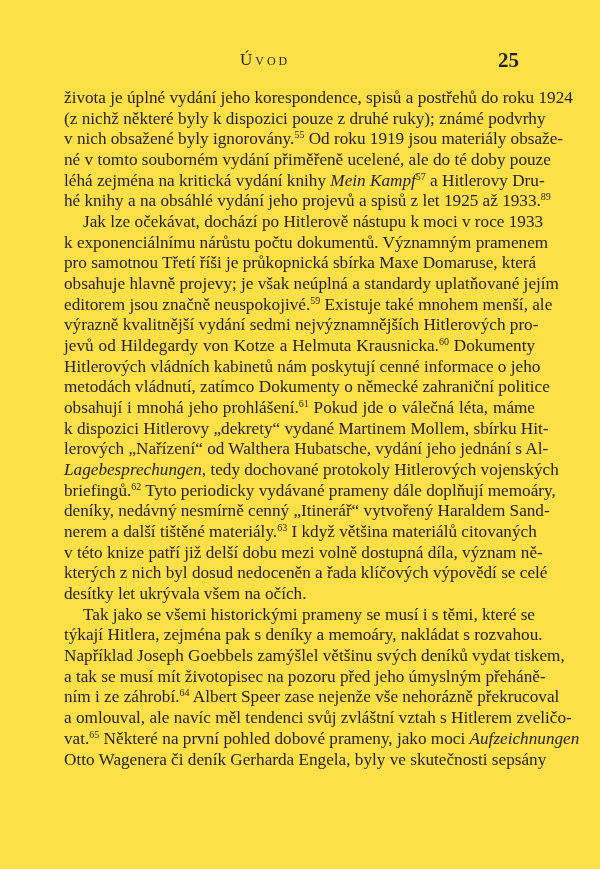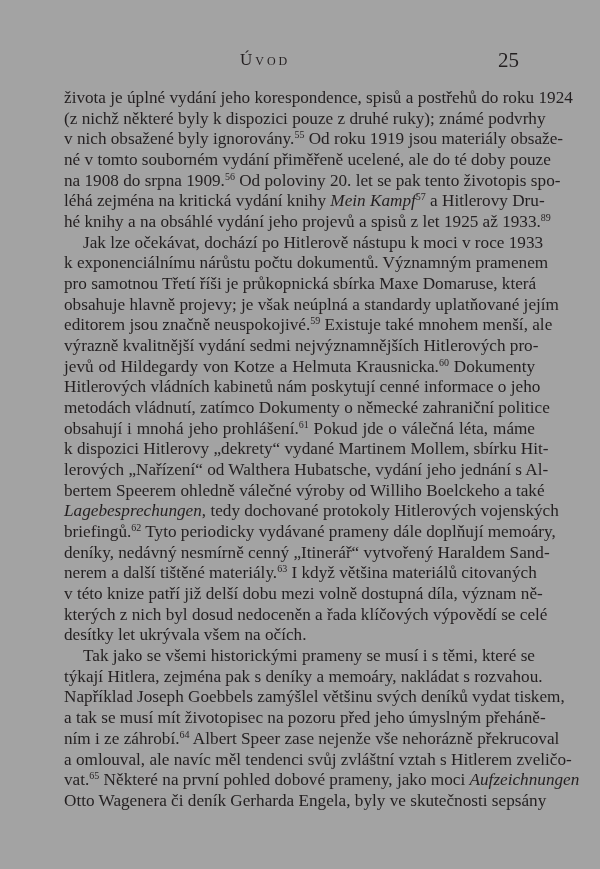--- a/index.html
+++ b/index.html
@@ -1,60 +1,58 @@
 <!DOCTYPE html>
 <html><head>
   <meta charset="utf-8">
   <style>
     html, body { margin: 0; padding: 0; background: #ffffff; }
     body { width: 600px; height: 869px; position: relative; overflow: hidden; }
     .page { position: absolute; left: 0; top: 0; width: 600px; height: 869px; background: #ffffff; color: #231f20;
       font-family: "Liberation Serif", "DejaVu Serif", serif; }
     .running-head { position: absolute; top: 50px; left: 0; width: 600px; height: 24px; }
     .rh-title { position: absolute; left: 240px; top: 0; font-size: 17px; letter-spacing: 3px; font-variant: small-caps; }
-    .rh-page { position: absolute; left: 498px; top: -2px; font-size: 21px; }
+    .rh-page { position: absolute; left: 498px; top: -2px; font-size: 21px; font-weight: bold; }
     .body-text { position: absolute; left: 64px; top: 88px; width: 471px; font-size: 17.2px; line-height: 20.68px; }
     .line { display: block; white-space: nowrap; text-align: justify; text-align-last: justify; height: 20.68px; }
     .line.last { text-align-last: left; }
     .line.indent { padding-left: 19px; }
     sup { font-size: 10px; line-height: 0; vertical-align: 6px; }
     i { }
   </style>
 </head>
 <body>
 
-<div class="page" style="color: rgb(35, 31, 32); background: #a3a3a3;">
+<div class="page" style="color: rgb(35, 31, 32); background: #fde047;">
   <div class="running-head">
     <span class="rh-title">Úvod</span>
     <span class="rh-page">25</span>
   </div>
   <div class="body-text" id="body-text">
       <div>
         <span class="line"><span>života je úplné vydání jeho korespondence, spisů a postřehů do roku 1924</span></span>
         <span class="line"><span>(z nichž některé byly k dispozici pouze z druhé ruky); známé podvrhy</span></span>
         <span class="line"><span>v nich obsažené byly ignorovány.</span><sup>55</sup><span> Od roku 1919 jsou materiály obsaže-</span></span>
         <span class="line"><span>né v tomto souborném vydání přiměřeně ucelené, ale do té doby pouze</span></span>
-        <span class="line"><span>na 1908 do srpna 1909.</span><sup>56</sup><span> Od poloviny 20. let se pak tento životopis spo-</span></span>
         <span class="line"><span>léhá zejména na kritická vydání knihy </span><i>Mein Kampf</i><sup>57</sup><span> a Hitlerovy Dru-</span></span>
         <span class="line last"><span>hé knihy a na obsáhlé vydání jeho projevů a spisů z let 1925 až 1933.</span><sup>89</sup></span>
       </div>
       <div>
         <span class="line indent"><span>Jak lze očekávat, dochází po Hitlerově nástupu k moci v roce 1933</span></span>
         <span class="line"><span>k exponenciálnímu nárůstu počtu dokumentů. Významným pramenem</span></span>
         <span class="line"><span>pro samotnou Třetí říši je průkopnická sbírka Maxe Domaruse, která</span></span>
         <span class="line"><span>obsahuje hlavně projevy; je však neúplná a standardy uplatňované jejím</span></span>
         <span class="line"><span>editorem jsou značně neuspokojivé.</span><sup>59</sup><span> Existuje také mnohem menší, ale</span></span>
         <span class="line"><span>výrazně kvalitnější vydání sedmi nejvýznamnějších Hitlerových pro-</span></span>
         <span class="line"><span>jevů od Hildegardy von Kotze a Helmuta Krausnicka.</span><sup>60</sup><span> Dokumenty</span></span>
         <span class="line"><span>Hitlerových vládních kabinetů nám poskytují cenné informace o jeho</span></span>
         <span class="line"><span>metodách vládnutí, zatímco Dokumenty o německé zahraniční politice</span></span>
         <span class="line"><span>obsahují i mnohá jeho prohlášení.</span><sup>61</sup><span> Pokud jde o válečná léta, máme</span></span>
         <span class="line"><span>k dispozici Hitlerovy „dekrety“ vydané Martinem Mollem, sbírku Hit-</span></span>
         <span class="line"><span>lerových „Nařízení“ od Walthera Hubatsche, vydání jeho jednání s Al-</span></span>
-        <span class="line"><span>bertem Speerem ohledně válečné výroby od Williho Boelckeho a také</span></span>
         <span class="line"><i>Lagebesprechungen</i><span>, tedy dochované protokoly Hitlerových vojenských</span></span>
         <span class="line"><span>briefingů.</span><sup>62</sup><span> Tyto periodicky vydávané prameny dále doplňují memoáry,</span></span>
         <span class="line"><span>deníky, nedávný nesmírně cenný „Itinerář“ vytvořený Haraldem Sand-</span></span>
         <span class="line"><span>nerem a další tištěné materiály.</span><sup>63</sup><span> I když většina materiálů citovaných</span></span>
         <span class="line"><span>v této knize patří již delší dobu mezi volně dostupná díla, význam ně-</span></span>
         <span class="line"><span>kterých z nich byl dosud nedoceněn a řada klíčových výpovědí se celé</span></span>
         <span class="line last"><span>desítky let ukrývala všem na očích.</span></span>
       </div>
       <div>
         <span class="line indent"><span>Tak jako se všemi historickými prameny se musí i s těmi, které se</span></span>

